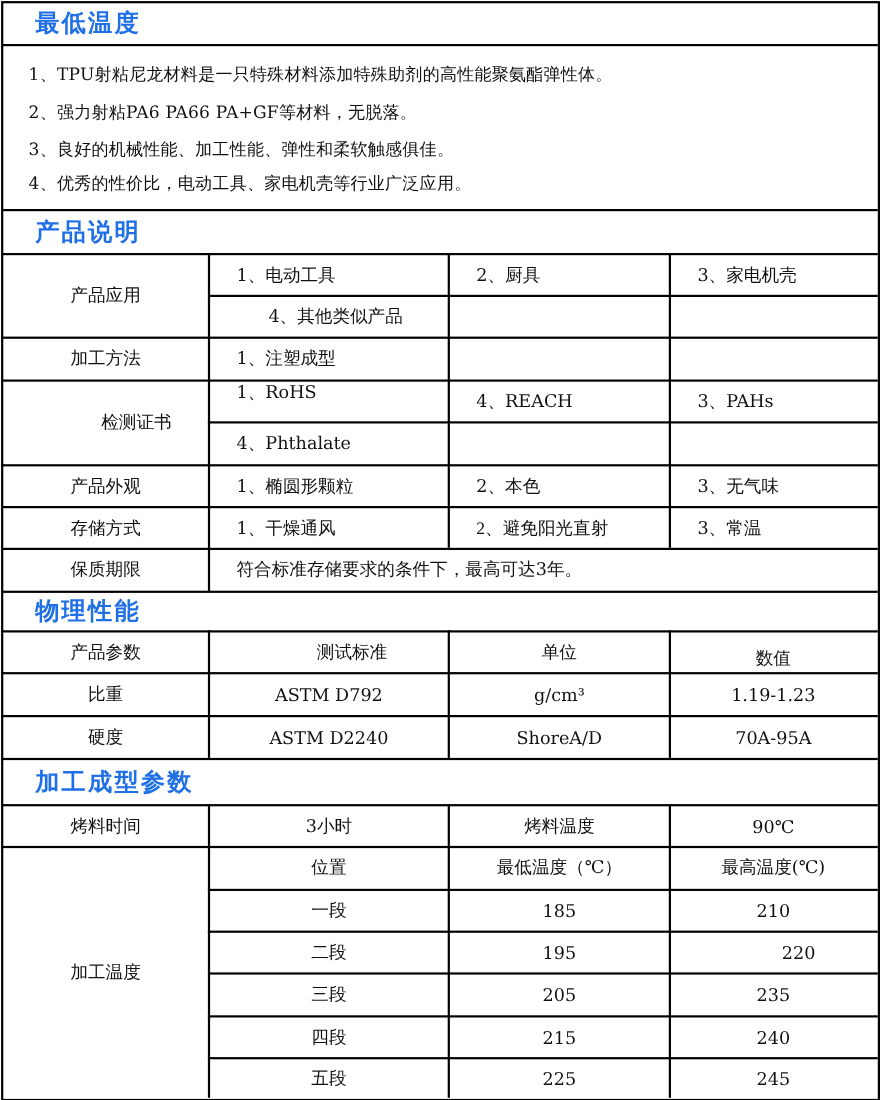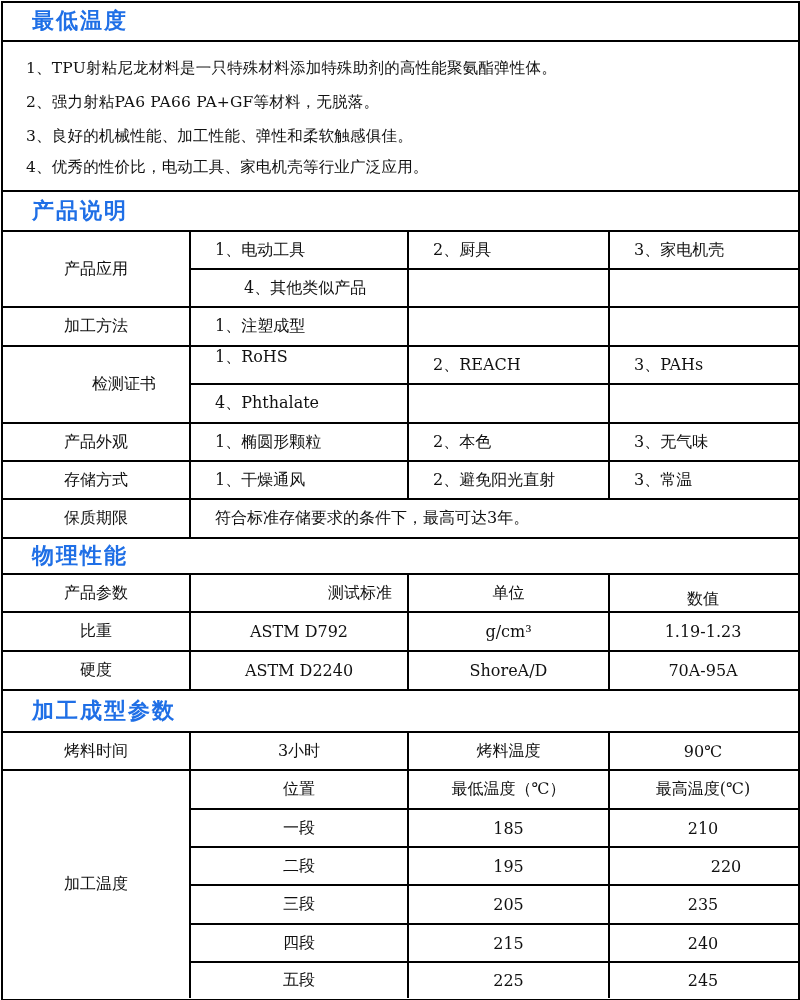--- a/index.html
+++ b/index.html
@@ -49,48 +49,48 @@
 <div class="cell l" style="left:191px;width:216px;top:232px;height:36px;">1、电动工具</div>
 <div class="cell l" style="left:409px;width:199px;top:232px;height:36px;">2、厨具</div>
 <div class="cell l" style="left:610px;width:186px;top:232px;height:36px;">3、家电机壳</div>
 <div class="cell l" style="left:191px;width:216px;top:270px;height:36px;margin-left:29px;">4、其他类似产品</div>
 
 <div class="cell c" style="left:3px;width:186px;top:308px;height:37px;">加工方法</div>
 <div class="cell l" style="left:191px;width:216px;top:308px;height:37px;">1、注塑成型</div>
 
 <div class="cell c" style="left:3px;width:186px;top:347px;height:75px;margin-left:28px;">检测证书</div>
 <div class="cell l" style="left:191px;width:216px;top:347px;height:20px;">1、RoHS</div>
-<div class="cell l" style="left:409px;width:199px;top:347px;height:36px;">2、REACH</div>
+<div class="cell l" style="left:409px;width:199px;top:347px;height:36px;">4、REACH</div>
 <div class="cell l" style="left:610px;width:186px;top:347px;height:36px;">3、PAHs</div>
 <div class="cell l" style="left:191px;width:216px;top:385px;height:37px;">4、Phthalate</div>
 
 <div class="cell c" style="left:3px;width:186px;top:424px;height:36px;">产品外观</div>
 <div class="cell l" style="left:191px;width:216px;top:424px;height:36px;">1、椭圆形颗粒</div>
 <div class="cell l" style="left:409px;width:199px;top:424px;height:36px;">2、本色</div>
 <div class="cell l" style="left:610px;width:186px;top:424px;height:36px;">3、无气味</div>
 
 <div class="cell c" style="left:3px;width:186px;top:462px;height:36px;">存储方式</div>
 <div class="cell l" style="left:191px;width:216px;top:462px;height:36px;">1、干燥通风</div>
-<div class="cell l" style="left:409px;width:199px;top:462px;height:36px;">2、避免阳光直射</div>
+<div class="cell l" style="left:409px;width:199px;top:462px;height:36px;font-family:Liberation Serif, serif;">2、避免阳光直射</div>
 <div class="cell l" style="left:610px;width:186px;top:462px;height:36px;">3、常温</div>
 
 <div class="cell c" style="left:3px;width:186px;top:500px;height:37px;">保质期限</div>
 <div class="cell l" style="left:191px;width:605px;top:500px;height:37px;">符合标准存储要求的条件下，最高可达3年。</div>
 
 <div class="title" style="top:541px;">物理性能</div>
 <div class="hline" style="left:1px;width:797px;top:573px;"></div>
 <div class="vline" style="left:189px;top:573px;height:116px;"></div>
 <div class="vline" style="left:407px;top:573px;height:116px;"></div>
 <div class="vline" style="left:608px;top:573px;height:116px;"></div>
 <div class="hline" style="left:1px;width:797px;top:611px;"></div>
 <div class="hline" style="left:1px;width:797px;top:650px;"></div>
 <div class="hline" style="left:1px;width:797px;top:689px;"></div>
 
 <div class="cell c" style="left:3px;width:186px;top:575px;height:36px;">产品参数</div>
-<div class="cell c" style="left:191px;width:258px;top:575px;height:36px;margin-left:40px;">测试标准</div>
+<div class="cell c" style="left:191px;width:258px;top:575px;height:36px;">测试标准</div>
 <div class="cell c" style="left:409px;width:199px;top:575px;height:36px;">单位</div>
 <div class="cell c" style="left:610px;width:186px;top:575px;height:48px;">数值</div>
 
 <div class="cell c" style="left:3px;width:186px;top:613px;height:37px;">比重</div>
 <div class="cell c" style="left:191px;width:216px;top:613px;height:37px;">ASTM D792</div>
 <div class="cell c" style="left:409px;width:199px;top:613px;height:37px;">g/cm³</div>
 <div class="cell c" style="left:610px;width:186px;top:613px;height:37px;">1.19-1.23</div>
 
 <div class="cell c" style="left:3px;width:186px;top:652px;height:37px;">硬度</div>
 <div class="cell c" style="left:191px;width:216px;top:652px;height:37px;">ASTM D2240</div>

